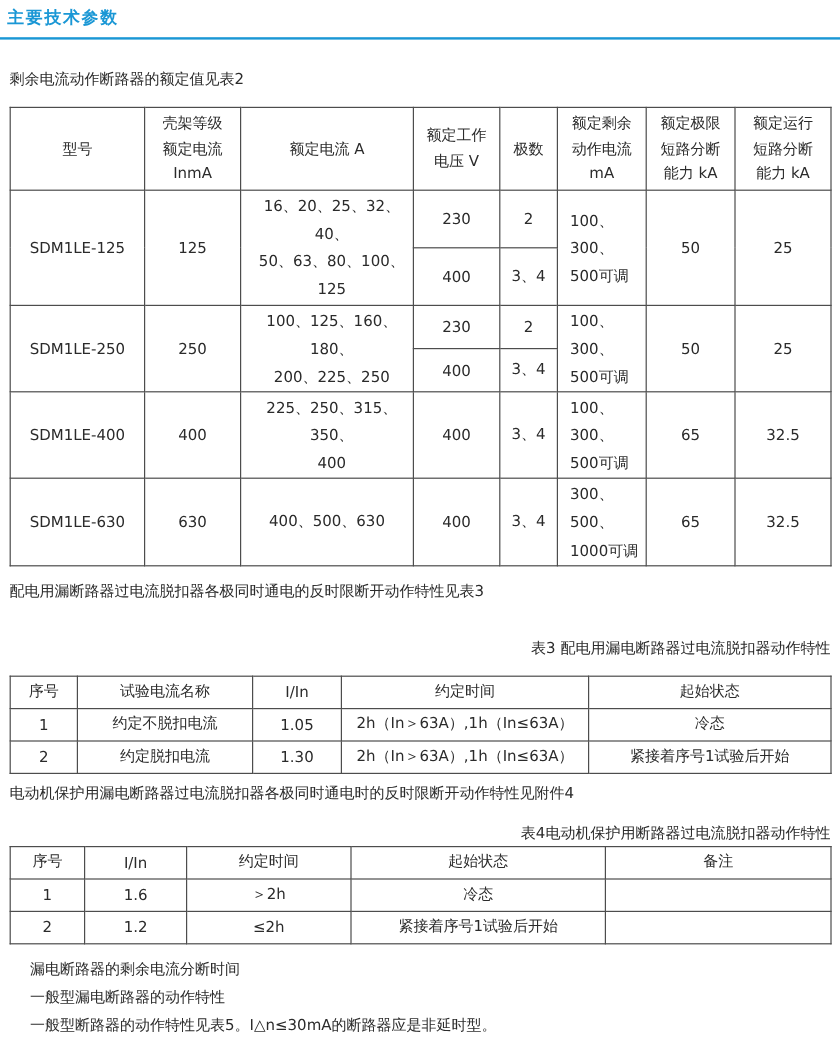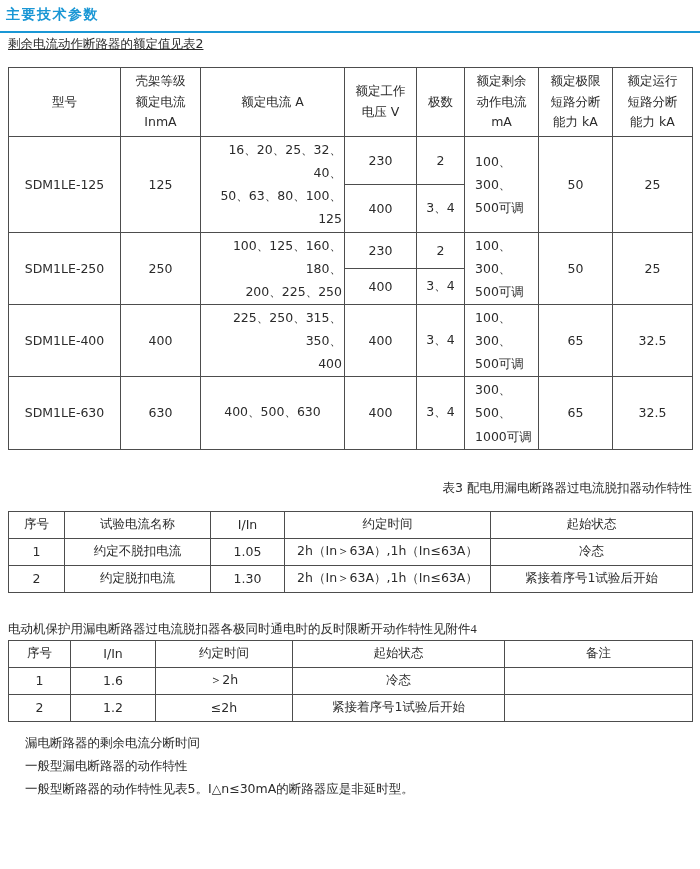--- a/index.html
+++ b/index.html
@@ -6,38 +6,38 @@
   body {
     width:700px; height:869px;
     font-family:"DejaVu Sans","Liberation Sans",sans-serif;
     font-size:12.5px; color:#2b2b2b;
     overflow:hidden;
   }
   .header-bar { padding:6px 0 7px 6px; border-bottom:2px solid #1a97d5; }
   .page-title { margin:0; font-size:14px; font-weight:bold; color:#1a97d5; letter-spacing:1.5px; }
   .content { padding:0 8px; }
   p { margin:0; }
-  .para-intro  { margin-top:3px;text-decoration:underline; }
+  .para-intro  { margin-top:25px; }
   .para-std    { margin-top:13px; }
   .caption-right { text-align:right; margin-top:30px; margin-bottom:14px; }
   .caption-right4 { text-align:right; margin-top:15px; margin-bottom:2px; }
-  .para-motor { margin-top:26px; line-height:21px;font-family:Liberation Serif, serif; }
+  .para-motor { margin-top:5px; line-height:21px; }
   .para-leak { margin-top:9px; line-height:23px; padding-left:17px; }
 
   table { border-collapse:collapse; table-layout:fixed; width:684px; }
   td {
     border:1px solid #4d4d4d; text-align:center; vertical-align:middle;
     padding:1px 2px; font-size:12.5px; overflow:hidden;
   }
   .pre { white-space:pre-line; }
   .t2 { margin-top:14px; }
   .t2 .hdr td { height:66px; line-height:1.65; }
   .t2 .sub td { height:21px; }
   .t2 .full td { height:43px;text-align:center; }
-  .t2 td.left-cell { text-align:right; padding-left:10px; line-height:1.85; }
+  .t2 td.left-cell { text-align:center; padding-left:10px; line-height:1.85; }
   .t2 td.residual-cell { text-align:left; padding-left:10px; line-height:1.85; }
   .t3 td, .t4 td { height:24px; }
   .t3 { margin-top:0; }
   .t4 { margin-top:0; }
 </style>
 </head>
 <body>
 
 <div class="header-bar">
   <h1 class="page-title">主要技术参数</h1>
@@ -129,20 +129,21 @@
       <td>400</td>
       <td>3、4</td>
       <td class="pre residual-cell">300、500、
 1000可调</td>
       <td>65</td>
       <td>32.5</td>
     </tr>
   </tbody>
     </table>
 
+  <p class="para-std">配电用漏断路器过电流脱扣器各极同时通电的反时限断开动作特性见表3</p>
 
   <p class="caption-right">表3 配电用漏电断路器过电流脱扣器动作特性</p>
 
   <table class="t3">
     <colgroup>
       <col style="width:56px">
         <col style="width:146px">
         <col style="width:74px">
         <col style="width:206px">
         <col style="width:202px">
@@ -167,20 +168,21 @@
       <td>约定脱扣电流</td>
       <td>1.30</td>
       <td>2h（In＞63A）,1h（In≤63A）</td>
       <td>紧接着序号1试验后开始</td>
     </tr>
   </tbody>
     </table>
 
   <p class="para-motor"><span>电动机保护用漏电断路器过电流脱扣器各极同时通电时的反时限断开动作特性见附件4</span><br></p>
 
+  <p class="caption-right4">表4电动机保护用断路器过电流脱扣器动作特性</p>
 
   <table class="t4">
     <colgroup>
       <col style="width:62px">
         <col style="width:85px">
         <col style="width:137px">
         <col style="width:212px">
         <col style="width:188px">
     </colgroup>
     <tbody>

